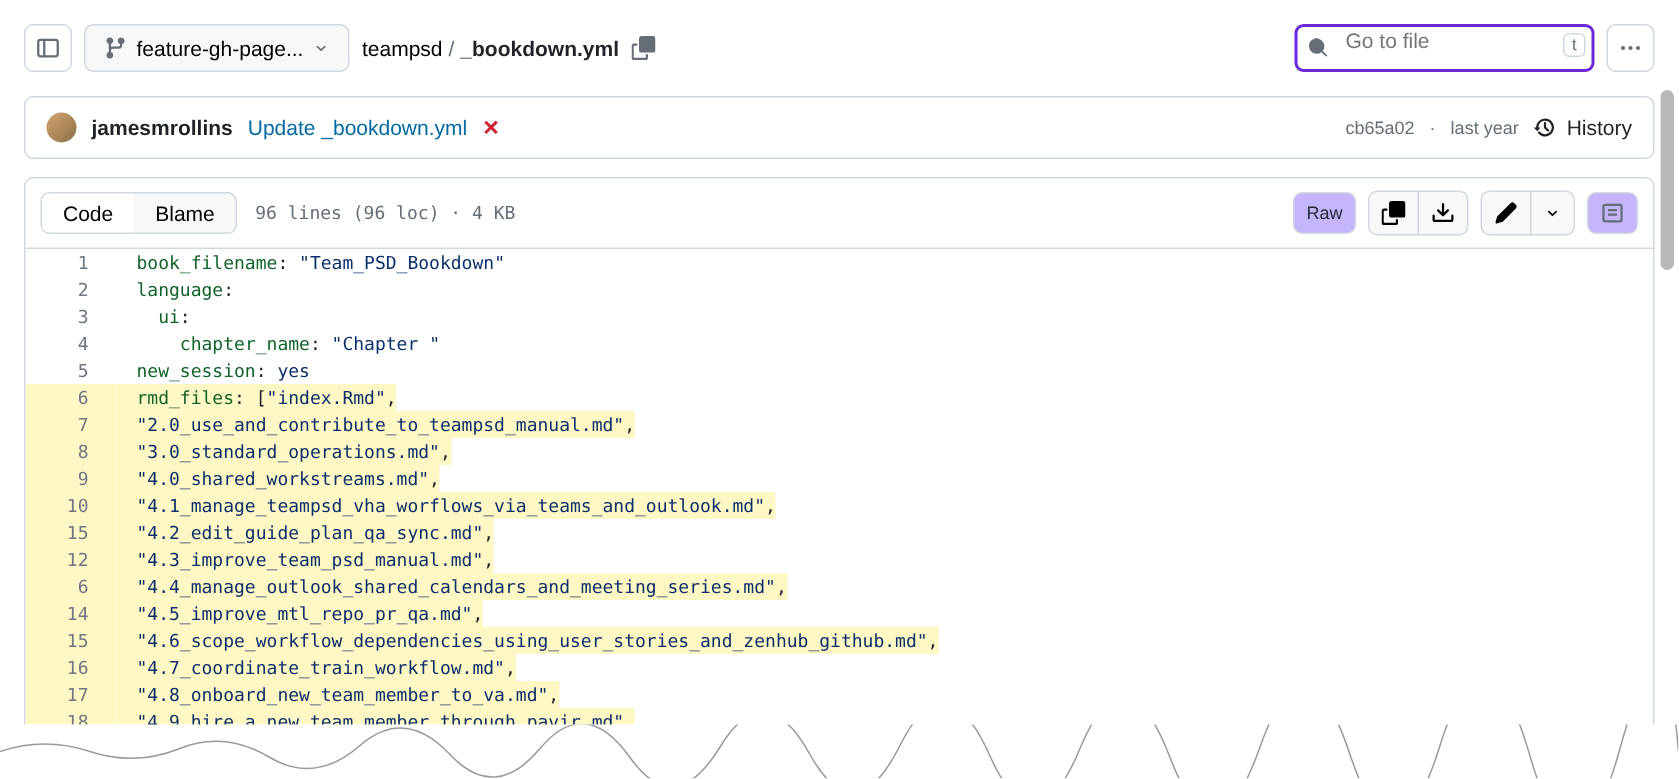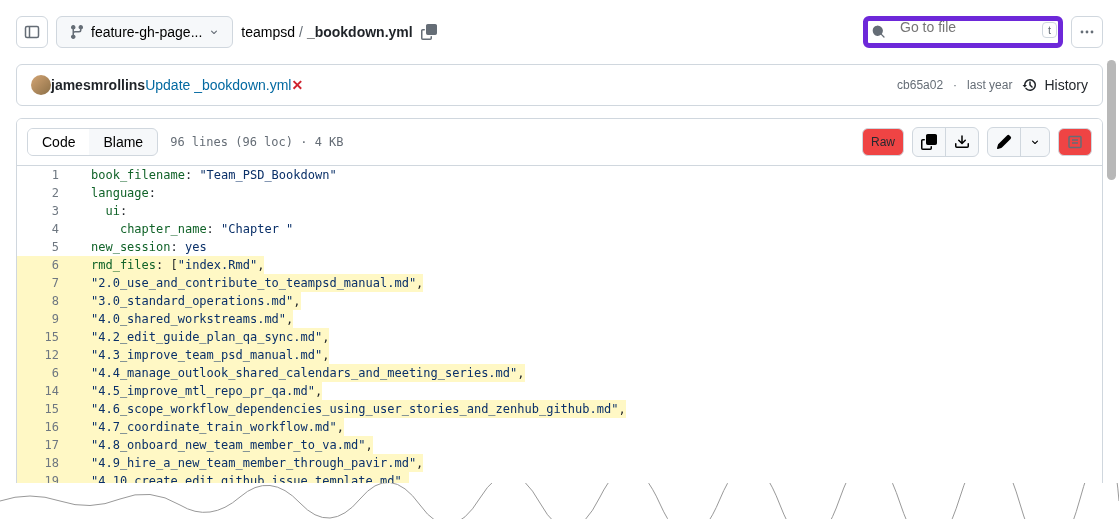--- a/index.html
+++ b/index.html
@@ -9,38 +9,38 @@
 .icon-btn { width: 32px; height: 32px; border: 1px solid #d0d7de; border-radius: 6px; display: flex; align-items: center; justify-content: center; background: #fff; cursor: pointer; color: #656d76; }
 .branch-btn { height: 32px; border: 1px solid #d0d7de; border-radius: 6px; background: #f6f8fa; display: flex; align-items: center; gap: 6px; padding: 0 12px; cursor: pointer; font-size: 14px; }
 .branch-btn svg { color: #656d76; }
 .breadcrumb { display: flex; align-items: center; gap: 4px; font-size: 14px; }
 .breadcrumb .repo { color: #000000; }
 .breadcrumb .sep { color: #656d76; }
 .breadcrumb .file { font-weight: 600; }
 .copy-icon { cursor: pointer; color: #656d76; margin-left: 4px; display: inline-flex; }
 .topright { margin-left: auto; display: flex; align-items: center; gap: 8px; }
 .search { position: relative; width: 200px; }
-.search input { width: 100%; height: 32px; border: 5px solid #6d28d9; border-radius: 6px; padding: 0 28px 11px 32px; font-size: 14px; color: #656d76; }
+.search input { width: 100%; height: 32px; border: 2px solid #6d28d9; border-radius: 6px; padding: 0 28px 11px 32px; font-size: 14px; color: #656d76; }
 .search .sicon { position: absolute; left: 8px; top: 8px; color: #656d76; }
 .search .kbd { position: absolute; right: 6px; top: 6px; border: 1px solid #d0d7de; border-radius: 4px; font-size: 11px; padding: 1px 5px; color: #656d76; background: #fff; }
-.commit-card { border: 1px solid #d0d7de; border-radius: 6px; padding: 10px 14px; display: flex; align-items: center; gap: 0; margin-bottom: 12px; }
+.commit-card { border: 1px solid #d0d7de; border-radius: 6px; padding: 10px 14px; display: flex; align-items: center; gap: 10px; margin-bottom: 12px; }
 .avatar { width: 20px; height: 20px; border-radius: 50%; background: linear-gradient(135deg, #d4a574, #8b6f47); display: inline-block; }
 .author { font-weight: 600; font-size: 14px; }
 .commit-msg { color: #0369a1; font-size: 14px; }
 .close-x { color: #cf222e; font-weight: 700; cursor: pointer; }
 .commit-meta { margin-left: auto; display: flex; align-items: center; gap: 10px; color: #656d76; font-size: 12px; }
 .history-btn { display: flex; align-items: flex-end; gap: 6px; border: 0; background: transparent; color: #1f2328; font-size: 14px; cursor: pointer; }
 .code-card { border: 1px solid #d0d7de; border-radius: 6px; overflow: hidden; }
 .code-head { display: flex; align-items: center; gap: 12px; padding: 8px 10px; border-bottom: 1px solid #d0d7de; background: #fff; }
 .seg { display: flex; border: 1px solid #d0d7de; border-radius: 6px; overflow: hidden; background: #f6f8fa; }
 .seg button { border: 0; padding: 5px 14px; font-size: 14px; cursor: pointer; background: transparent; }
 .seg button.active { background: #fff; font-weight: 500; }
 .file-info { font-family: ui-monospace, SFMono-Regular, Menlo, monospace; font-size: 12px; color: #656d76; }
 .code-actions { margin-left: auto; display: flex; align-items: center; gap: 8px; }
-.small-btn { height: 28px; border: 1px solid #d0d7de; border-radius: 6px; background: #ef4444; display: flex; align-items: center; justify-content: center; padding: 0 8px; cursor: pointer; font-size: 12px; color: #24292f; }
+.small-btn { height: 28px; border: 1px solid #d0d7de; border-radius: 6px; background: #c4b5fd; display: flex; align-items: center; justify-content: center; padding: 0 8px; cursor: pointer; font-size: 12px; color: #24292f; }
 .small-btn svg { color: #656d76; }
 .icon-group { display: flex; border: 1px solid #d0d7de; border-radius: 6px; overflow: hidden; background: #f6f8fa; }
 .icon-group .ibtn { border: 0; border-right: 1px solid #d0d7de; background: transparent; height: 28px; padding: 0 8px; display: flex; align-items: center; cursor: pointer; }
 .icon-group .ibtn:last-child { border-right: 0; }
 .code-body { font-family: ui-monospace, SFMono-Regular, Menlo, monospace; font-size: 12px; overflow: auto; }
 .line { display: flex; min-height: 18px; line-height: 18px; }
 .gutter { width: 60px; text-align: right; padding-right: 18px; color: #6e7781; user-select: none; }
 .content { padding-left: 14px; white-space: pre; }
 .hl .content { background: #fff8c5; }
 .hl .gutter { background: #fff8c5; }
@@ -193,20 +193,24 @@
         </div>
         <div class="line hl">
           <div class="gutter">8</div>
           <div class="content"><span class="str">"3.0_standard_operations.md"</span><span>,</span></div>
         </div>
         <div class="line hl">
           <div class="gutter">9</div>
           <div class="content"><span class="str">"4.0_shared_workstreams.md"</span><span>,</span></div>
         </div>
         <div class="line hl">
+          <div class="gutter">10</div>
+          <div class="content"><span class="str">"4.1_manage_teampsd_vha_worflows_via_teams_and_outlook.md"</span><span>,</span></div>
+        </div>
+        <div class="line hl">
           <div class="gutter">15</div>
           <div class="content"><span class="str">"4.2_edit_guide_plan_qa_sync.md"</span><span>,</span></div>
         </div>
         <div class="line hl">
           <div class="gutter">12</div>
           <div class="content"><span class="str">"4.3_improve_team_psd_manual.md"</span><span>,</span></div>
         </div>
         <div class="line hl">
           <div class="gutter">6</div>
           <div class="content"><span class="str">"4.4_manage_outlook_shared_calendars_and_meeting_series.md"</span><span>,</span></div>

